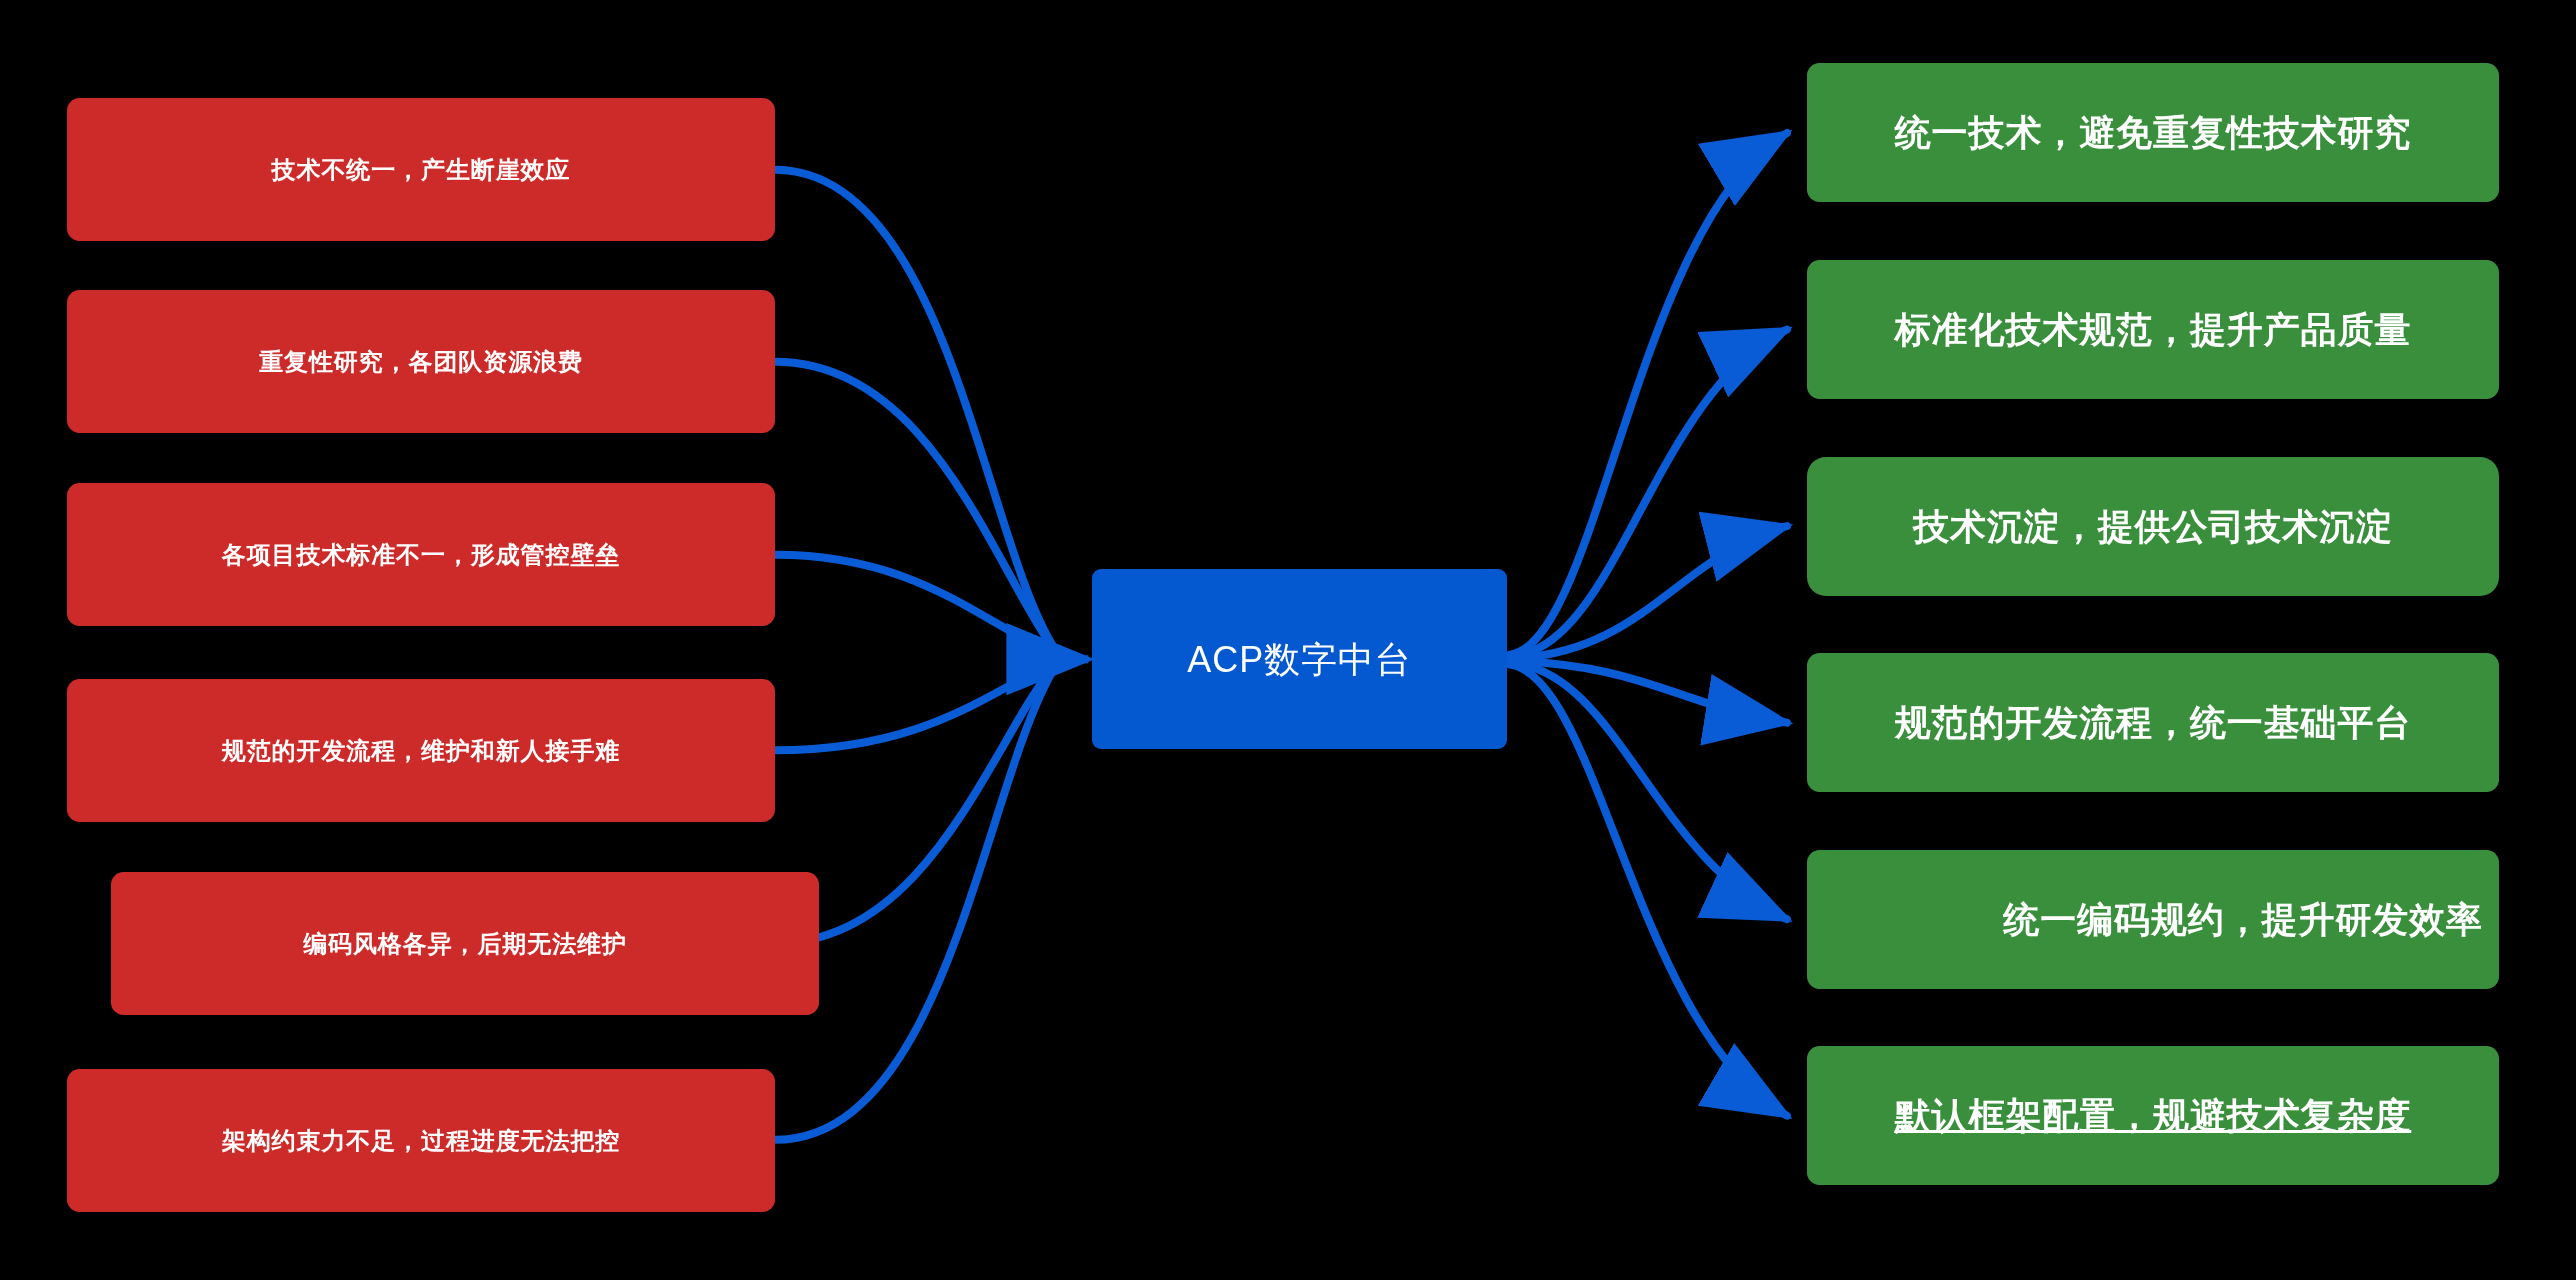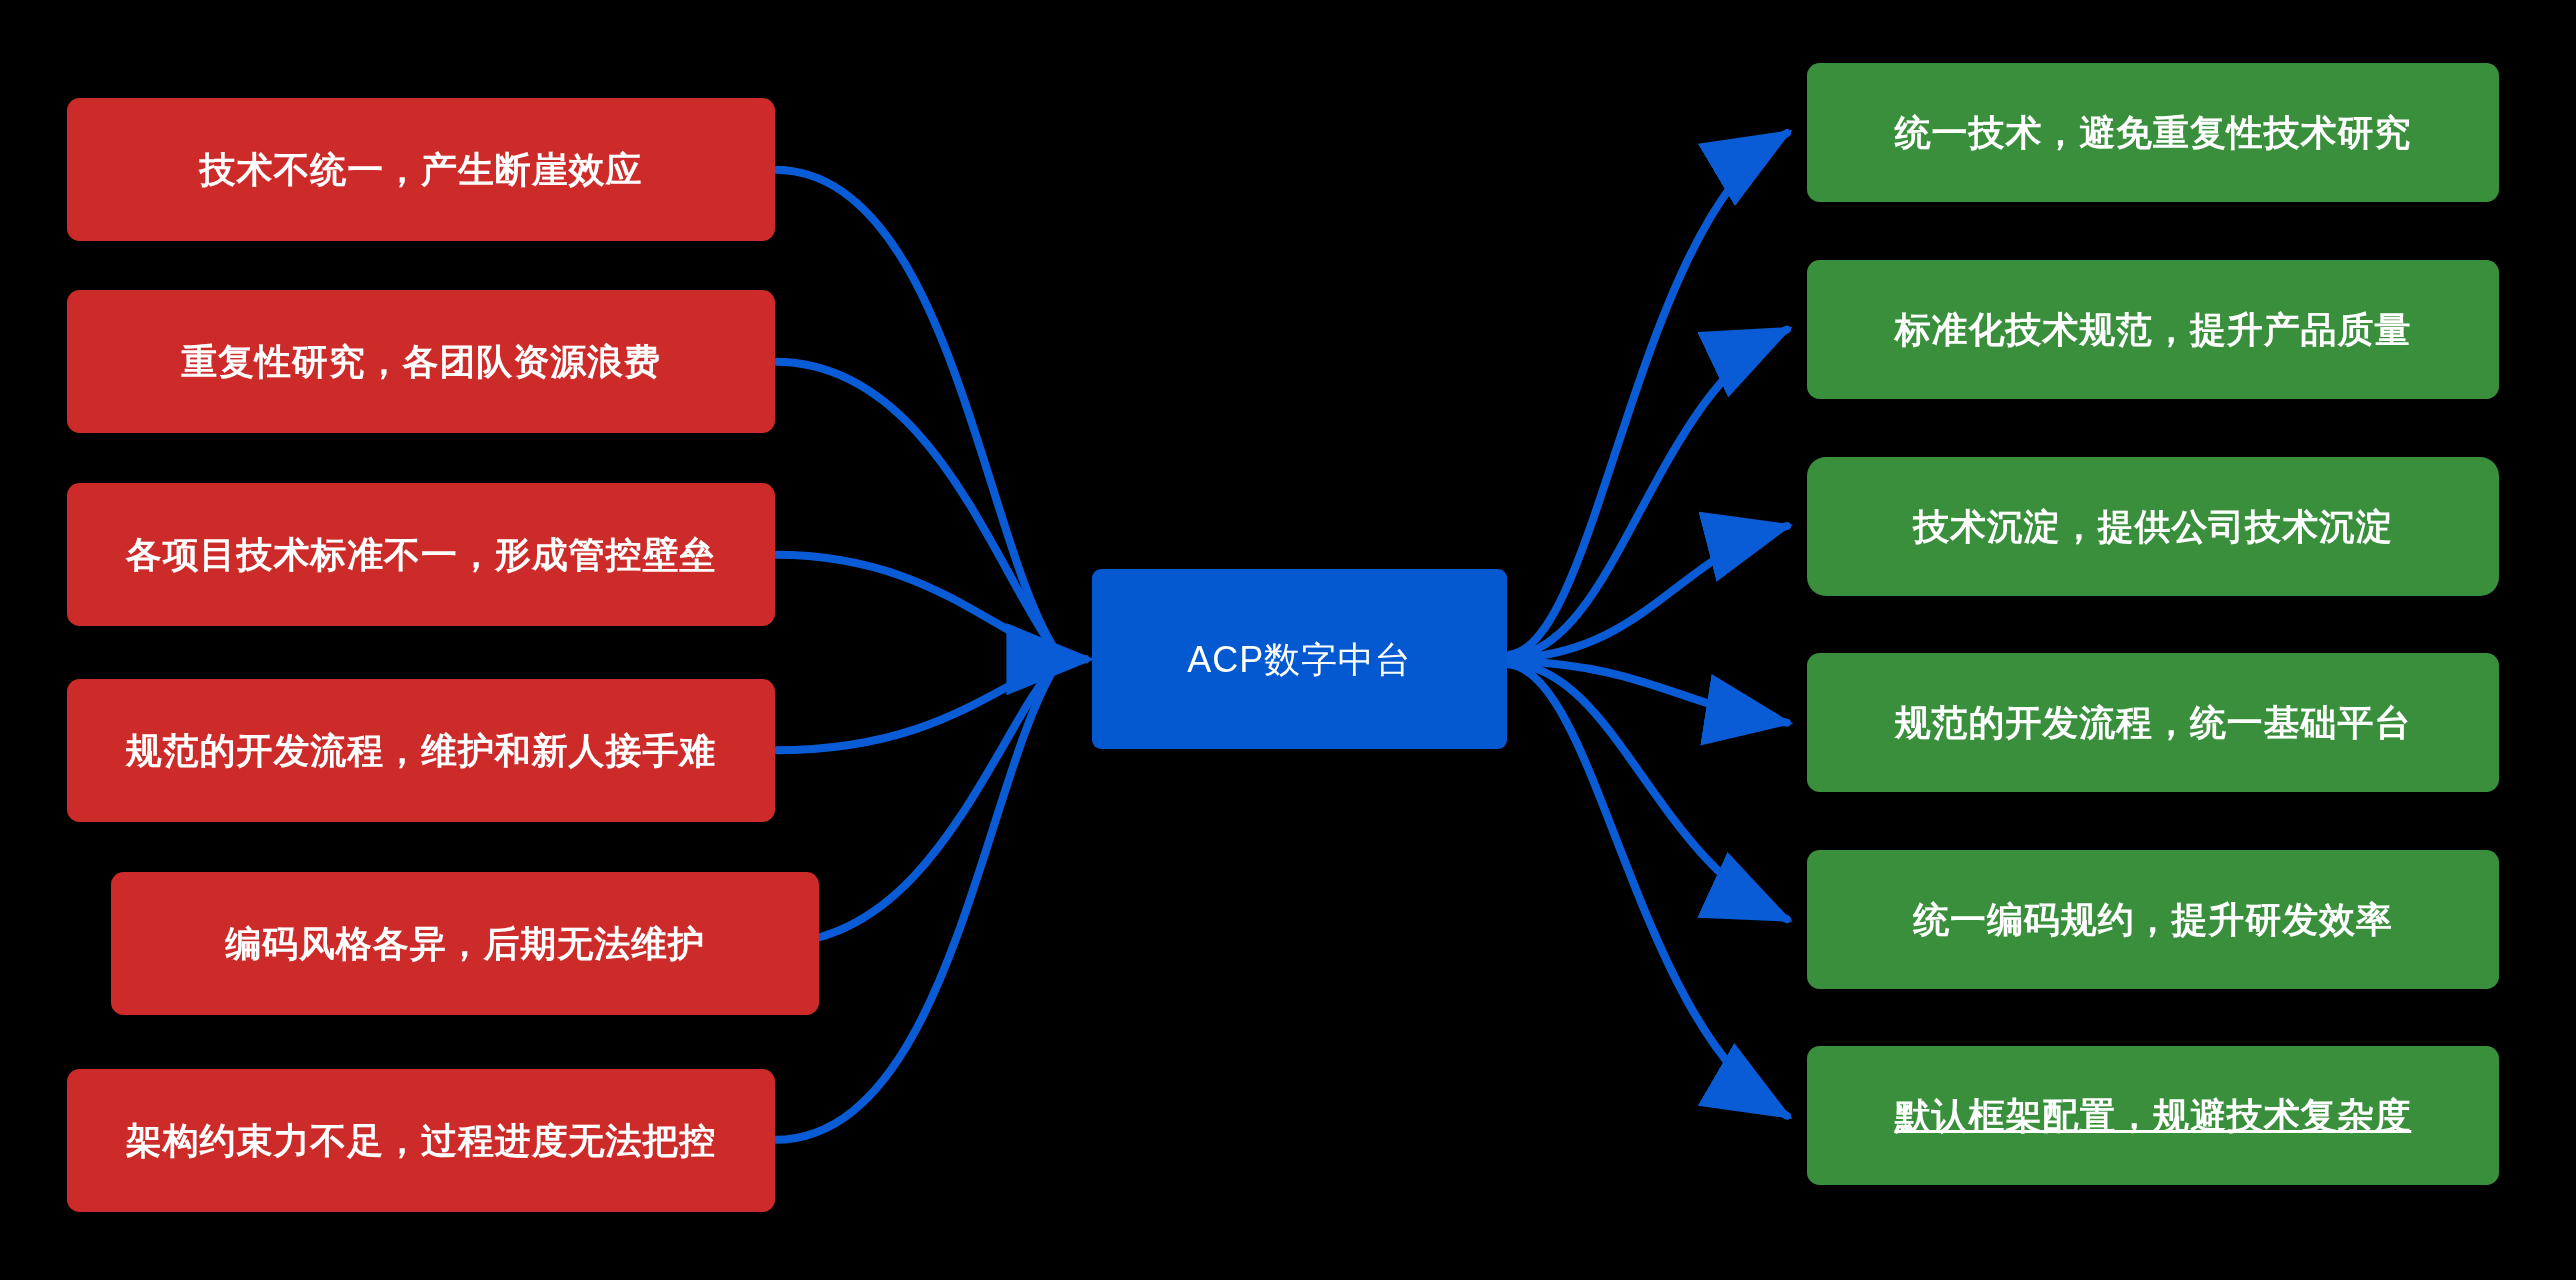--- a/index.html
+++ b/index.html
@@ -38,21 +38,21 @@
     line-height: 1.25;
     letter-spacing: 0.9px;
     padding: 0 16px;
     z-index: 2;
   }
   .node-problem {
     background: #cd2b29;
     left: 67px;
     width: 708px;
     height: 143px;
-    font-size: 36px;
+    font-size: 24px;
     font-weight: 700;
   }
   .node-benefit {
     background: #3a8f3c;
     left: 1807px;
     width: 692px;
     height: 139px;
     font-size: 36px;
     font-weight: 700;
   }
@@ -69,21 +69,21 @@
   .p0 { top: 98px; }
   .p1 { top: 290px; }
   .p2 { top: 483px; text-align: right; }
   .p3 { top: 679px; }
   .p4 { top: 872px; margin-left: 44px; }
   .p5 { top: 1069px; }
   .b0 { top: 63px; }
   .b1 { top: 260px; }
   .b2 { top: 457px; border-radius: 19px; }
   .b3 { top: 653px; }
-  .b4 { top: 850px; }
+  .b4 { top: 850px; justify-content: flex-end; }
   .b5 { top: 1046px; text-decoration: underline; }
 </style>
 </head>
 <body>
 
 <div id="canvas">
 
   <svg id="edges" viewBox="0 0 2883 1433" xmlns="http://www.w3.org/2000/svg">
     <defs>
       <marker id="ah" markerWidth="11" markerHeight="9" refX="10.2" refY="4.5" orient="auto" markerUnits="strokeWidth">

